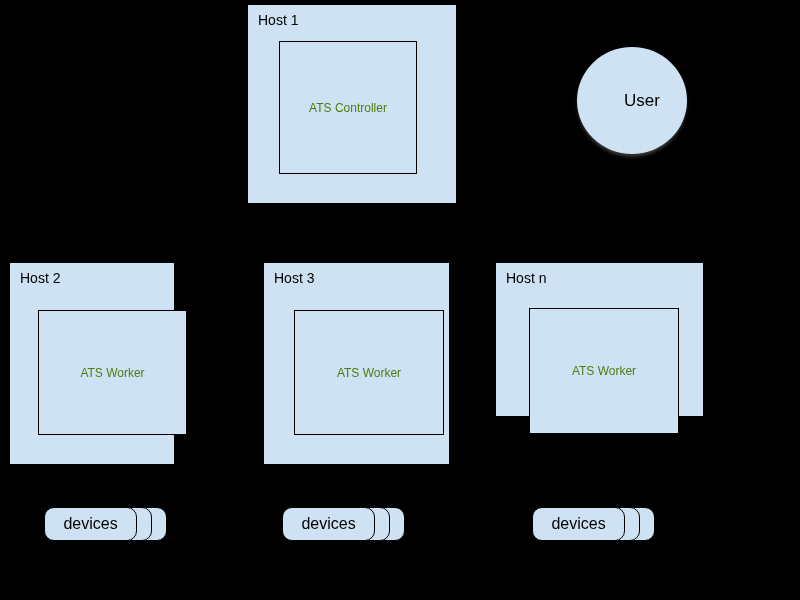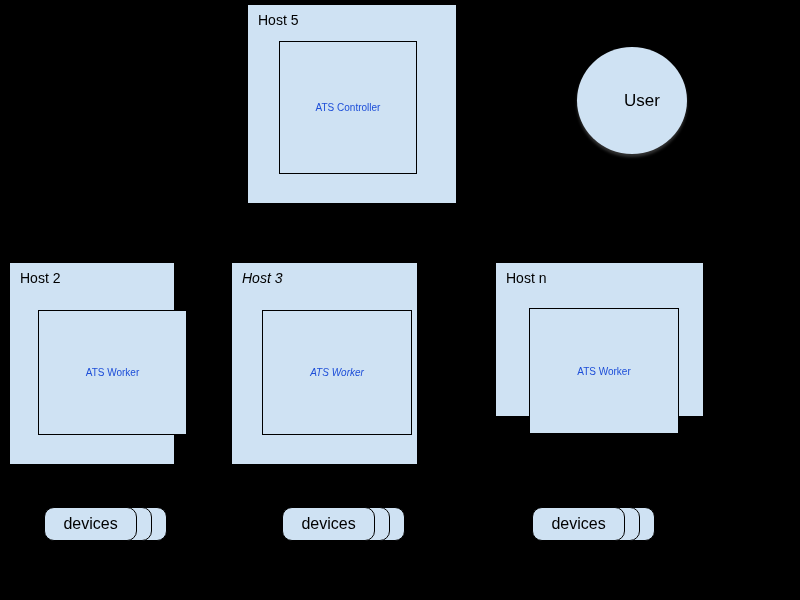--- a/index.html
+++ b/index.html
@@ -35,29 +35,29 @@
   }
   .inner-box {
     position: absolute;
     background: #cfe2f3;
     border: 1px solid #000000;
     display: flex;
     align-items: center;
     justify-content: center;
   }
   .inner-label {
-    font-size: 10px;
-    color: #1d4ed8;
+    font-size: 12px;
+    color: #4d7c0f;
     white-space: nowrap;
   }
   #host1 { left: 248px; top: 5px;   width: 208px; height: 198px; }
   #host1 .inner-box { left: 31px; top: 36px; width: 136px; height: 131px; }
   #host2 { left: 10px;  top: 263px; width: 164px; height: 201px; }
   #host2 .inner-box { left: 28px; top: 47px; width: 147px; height: 123px; }
-  #host3 { left: 232px; top: 263px; width: 185px; height: 201px; font-style: italic; }
+  #host3 { left: 264px; top: 263px; width: 185px; height: 201px; }
   #host3 .inner-box { left: 30px; top: 47px; width: 148px; height: 123px; }
   #hostn { left: 496px; top: 263px; width: 207px; height: 153px; }
   #hostn .inner-box { left: 33px; top: 45px; width: 148px; height: 124px; }
   
   .user-circle {
     position: absolute;
     left: 577px; top: 47px;
     width: 110px; height: 107px;
     border-radius: 50%;
     background: #cfe2f3;
@@ -103,21 +103,21 @@
   #devices1 { left: 44px;  top: 507px; }
   #devices2 { left: 282px; top: 507px; }
   #devices3 { left: 532px; top: 507px; }
 </style>
 </head>
 <body>
 
 <div class="stage">
 
   <div class="host" id="host1">
-    <div class="host-label">Host 5</div>
+    <div class="host-label">Host 1</div>
     <div class="inner-box">
       <span class="inner-label">ATS Controller</span>
     </div>
   </div>
 
   <div class="user-circle">
     <span class="user-label">User</span>
   </div>
 
   <div class="host" id="host2">

